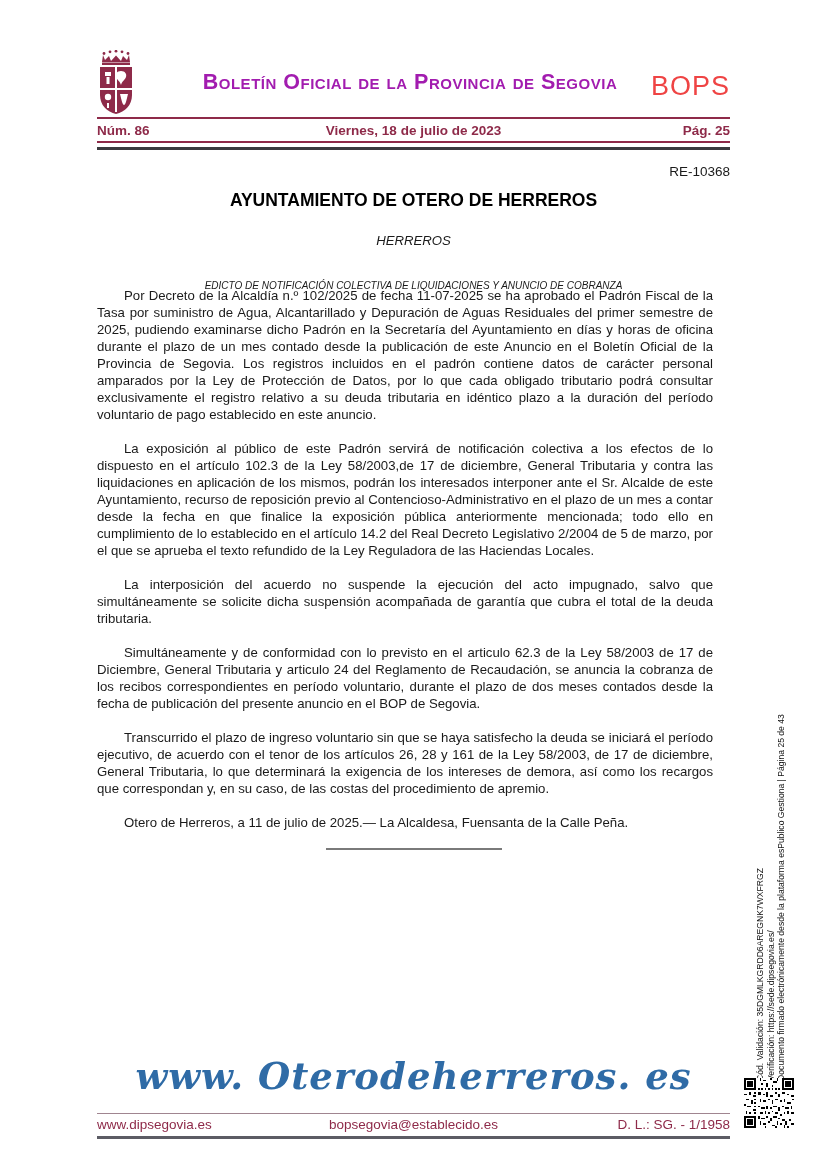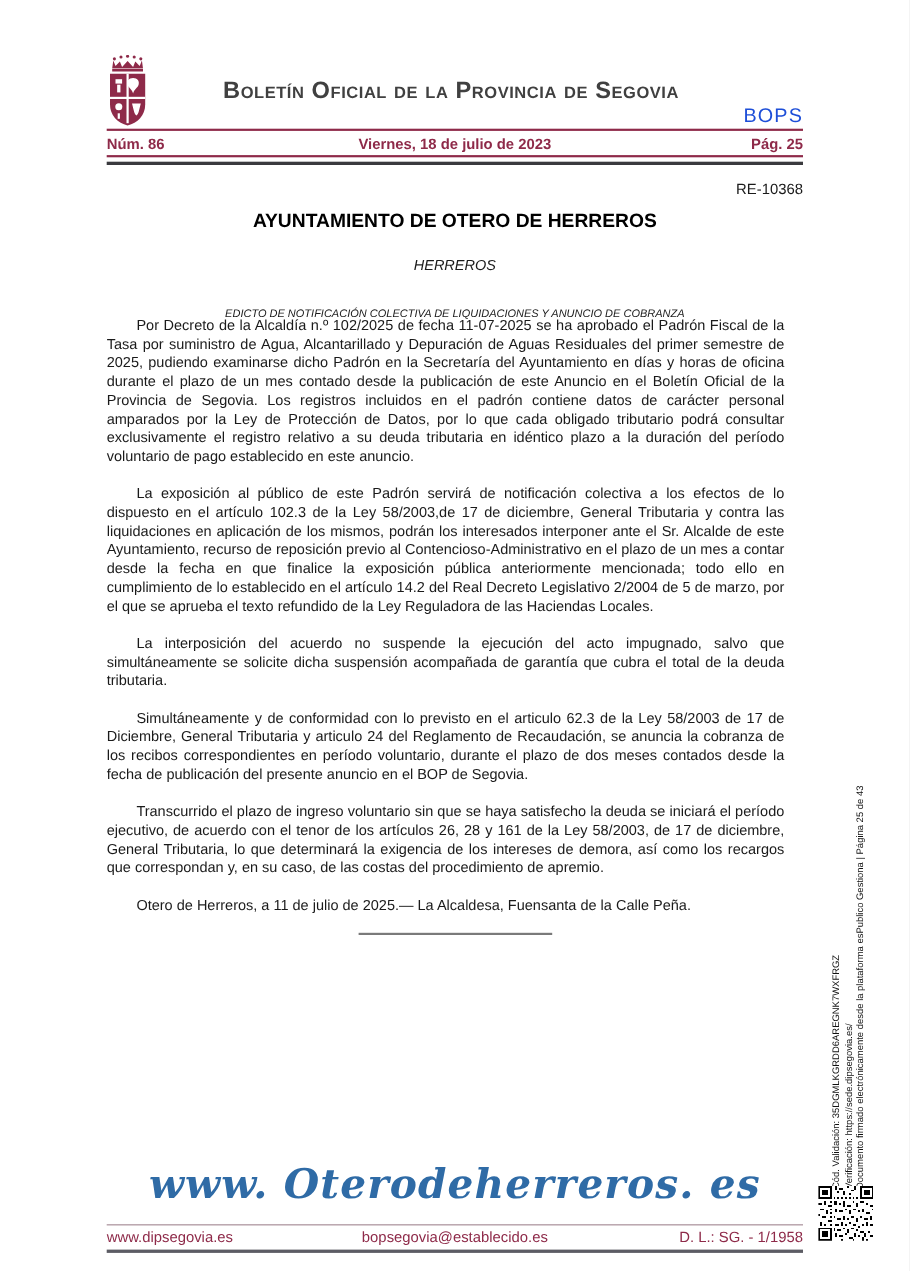--- a/index.html
+++ b/index.html
@@ -15,25 +15,25 @@
   }
   
   .logo { position:absolute; left:96px; top:50px; width:40px; height:64px; }
   .masthead-title {
     position:absolute; top:70px; left:150px; width:520px;
     text-align:center;
     font-variant:small-caps;
     font-weight:bold;
     font-size:21.5px;
     letter-spacing:0.5px;
-    color:#404040;
+    color:#a21caf;
   }
   .masthead-acronym {
     position:absolute; top:71px; right:97px;
-    font-size:18px; letter-spacing:1px; color:#1d4ed8;margin-top:24px;
+    font-size:27px; letter-spacing:1px; color:#ef4444;
   }
   .rule { position:absolute; left:97px; right:97px; }
   .rule-maroon-top    { top:117px; height:2px; background:#8e2a49; }
   .rule-maroon-bottom { top:141px; height:2px; background:#8e2a49; }
   .rule-dark          { top:147px; height:3px; background:#3a3a3e; }
   .meta-row {
     position:absolute; top:121px; left:97px; right:97px; height:20px;
     font-weight:bold; font-size:13.5px; color:#8e2a49;
   }
   .meta-left   { position:absolute; left:0; top:2px; }

